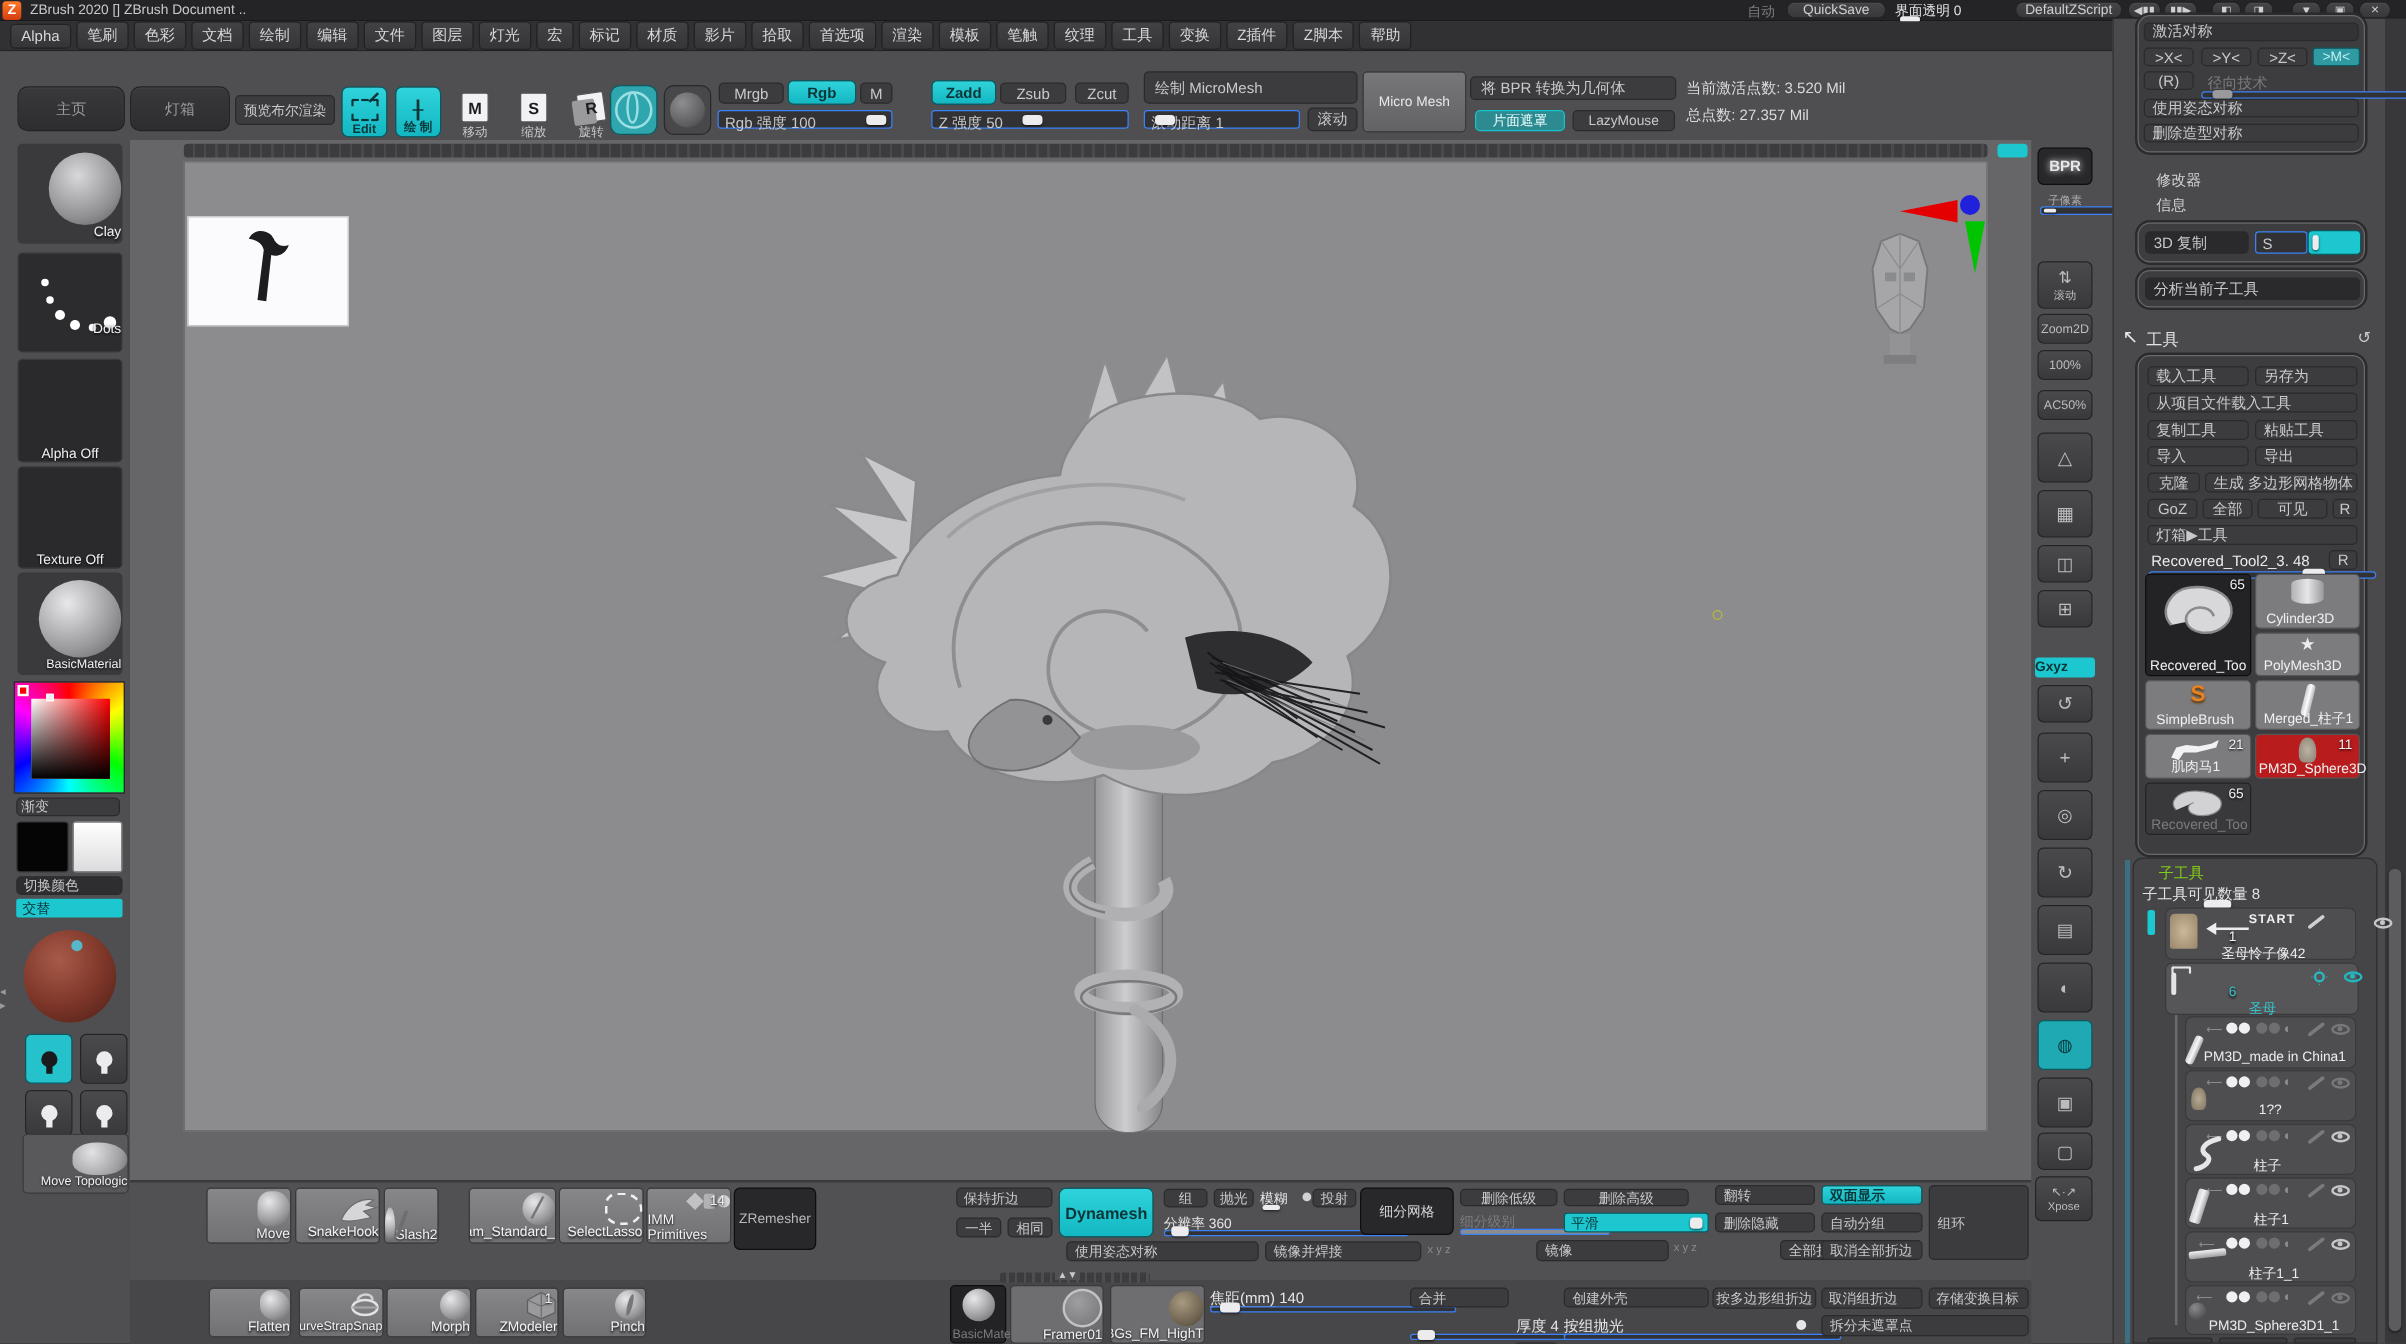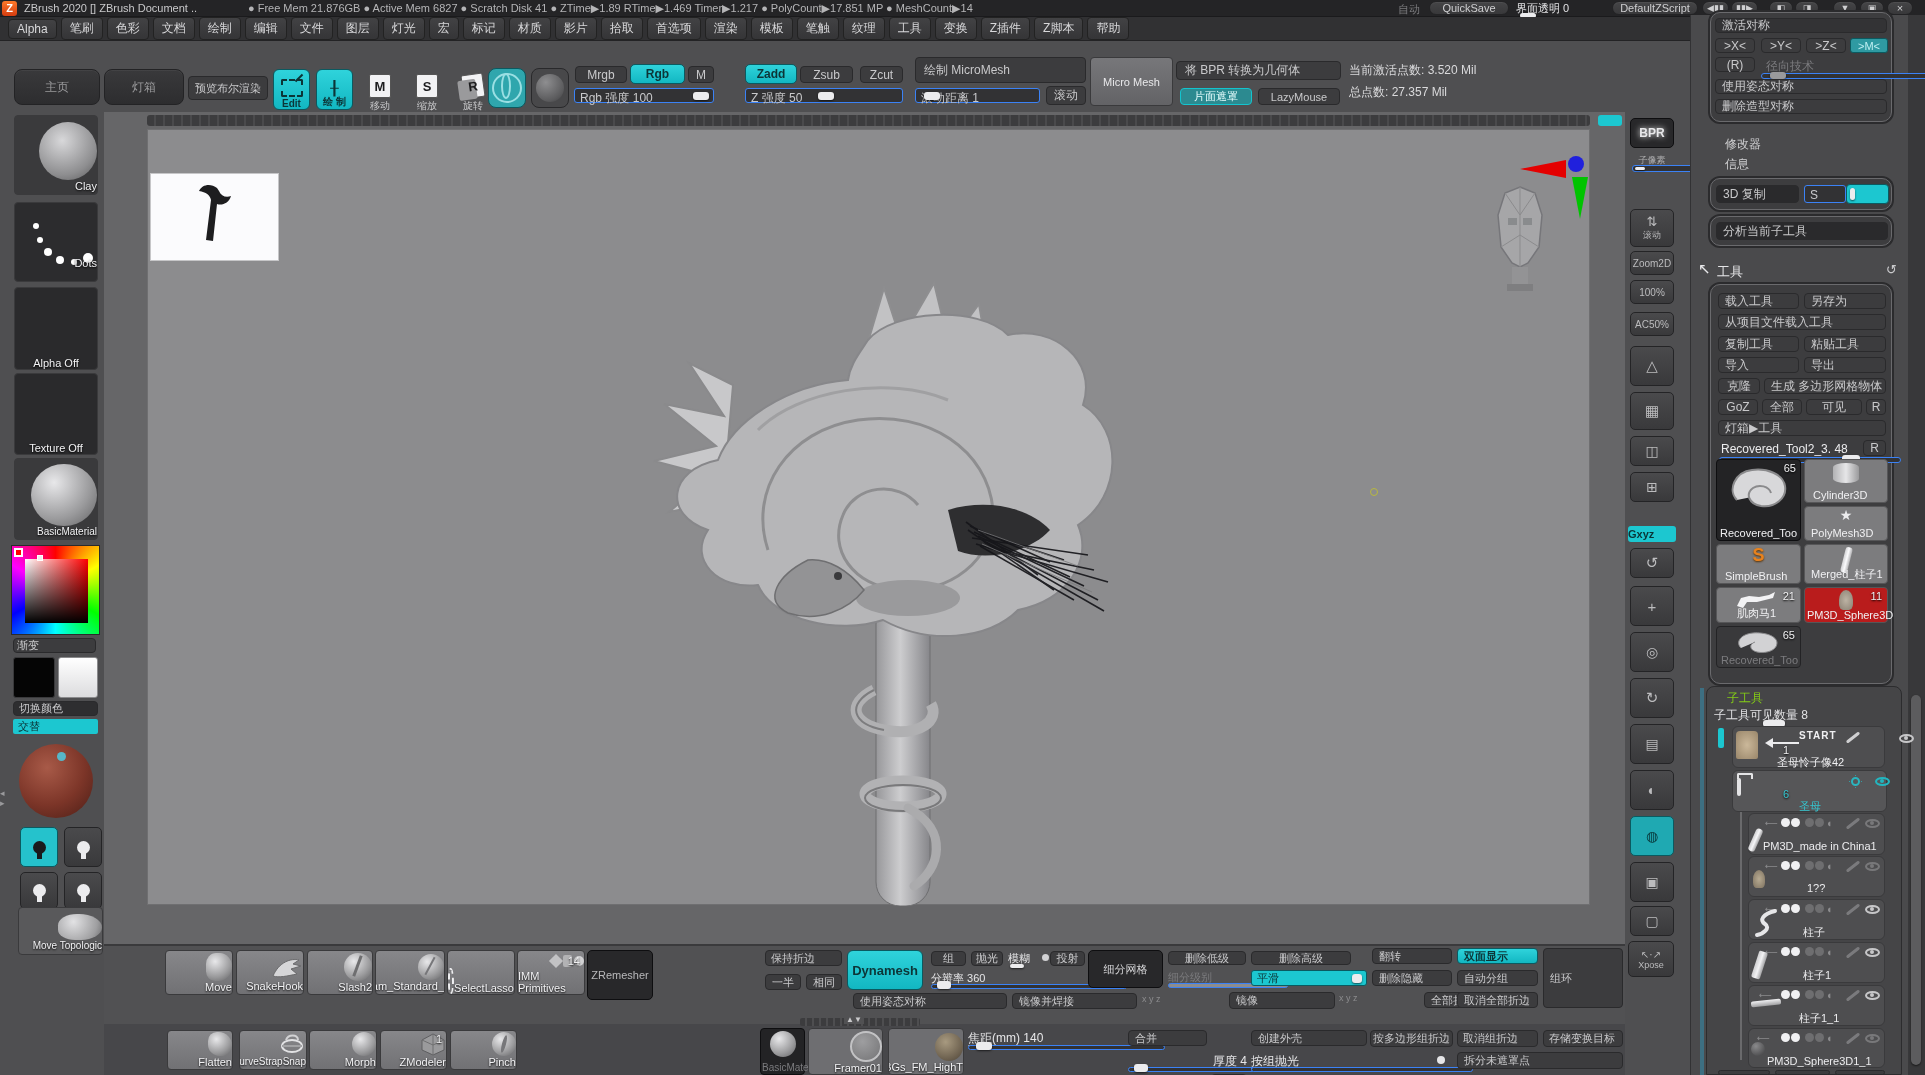--- a/index.html
+++ b/index.html
@@ -51,21 +51,20 @@
   .bulb::after{content:'';position:absolute;left:4px;top:12px;width:5px;height:6px;background:inherit;}
 </style>
 </head>
 <body>
 
 <div id="app">
 
   <div class="a" style="left:0;top:0;width:1925px;height:17px;background:#242426;border-bottom:1px solid #1a1a1c;">
     <div class="a" style="left:2px;top:1px;width:15px;height:15px;background:linear-gradient(#ff7a2a,#d43c10);border-radius:3px;color:#fff;font-weight:bold;font-size:11px;text-align:center;line-height:15px;">Z</div>
     <span class="a lb" style="left:24px;top:2px;font-size:11px;color:#c9c9cb;">ZBrush 2020 []   ZBrush Document   ..</span>
-    <span class="a lb" style="left:248px;top:2px;font-size:11px;color:#b5b5b7;">● Free Mem 21.876GB ● Active Mem 6827 ● Scratch Disk 41 ●  ZTime▶1.89 RTime▶1.469 Timer▶1.217 ● PolyCount▶17.851 MP ● MeshCount▶14</span>
     <span class="a lb bd" style="left:1398px;top:2px;font-size:11px;">自动</span>
     <div class="a b" style="left:1429px;top:1px;width:80px;height:14px;font-size:11px;border-radius:7px;">
         <span>QuickSave</span>
       </div>
     <div class="a" style="left:1516px;top:1px;width:62px;height:14px;">
       <span class="lb" style="font-size:11px;color:#e2e2e4;"><span>界面透明</span>&nbsp;<span>0</span></span>
       <i class="h" style="left:4px;top:12px;width:16px;height:5px;"></i>
     </div>
     <div class="a b" style="left:1612px;top:1px;width:86px;height:14px;font-size:11px;border-radius:7px;">
         <span>DefaultZScript</span>
@@ -694,33 +693,33 @@
   <div class="a tile" style="left:165px;top:950px;width:68px;height:45px;flex-direction:column;">
     <span class="ball" style="width:26px;height:28px;border-radius:45% 55% 60% 40%;"></span>
       <span>Move</span>
   </div>
   <div class="a tile" style="left:236px;top:950px;width:68px;height:45px;flex-direction:column;">
     <svg width="34" height="26" viewBox="0 0 34 26">
         <path d="M4 22 C10 8 22 4 30 6 L24 10 L32 12 L22 15 L28 20 C18 22 10 24 4 22 Z" fill="#d6d6d8" stroke="#6a6a6c"></path>
       </svg>
       <span>SnakeHook</span>
   </div>
-  <div class="a tile" style="left:307px;top:950px;width:66px;height:45px;flex-direction:column;text-align:right;">
+  <div class="a tile" style="left:307px;top:950px;width:44px;height:45px;flex-direction:row;text-align:right;">
     <span class="ball" style="width:28px;height:28px;position:relative;">
         <i style="position:absolute;left:12px;top:2px;width:3px;height:22px;background:#6e6e70;transform:rotate(20deg);display:block;"></i>
       </span>
       <span>Slash2</span>
   </div>
   <div class="a tile" style="left:375px;top:950px;width:70px;height:45px;flex-direction:column;">
     <span class="ball" style="width:26px;height:26px;position:relative;">
         <i style="position:absolute;left:11px;top:2px;width:2px;height:20px;background:#77777a;transform:rotate(28deg);display:block;"></i>
       </span>
       <span>Dam_Standard_</span>
   </div>
-  <div class="a tile" style="left:447px;top:950px;width:68px;height:45px;flex-direction:row;">
+  <div class="a tile" style="left:447px;top:950px;width:68px;height:45px;flex-direction:column;">
     <span style="width:26px;height:22px;border:2px dashed #f0f0f2;border-radius:40% 60% 55% 45%;display:inline-block;"></span>
       <span>SelectLasso</span>
   </div>
   <div class="a tile" style="left:517px;top:950px;width:68px;height:45px;flex-direction:column;">
     <span style="height:24px;display:flex;align-items:center;gap:2px;">
       <i style="width:10px;height:10px;background:#c2c2c4;display:inline-block;transform:rotate(45deg);"></i>
       <i style="width:9px;height:12px;background:#b2b2b4;display:inline-block;border-radius:2px;"></i>
       <i style="width:10px;height:10px;background:#d2d2d4;display:inline-block;border-radius:50%;"></i>
     </span>
     <span class="a badge" style="right:4px;top:4px;">14</span>

